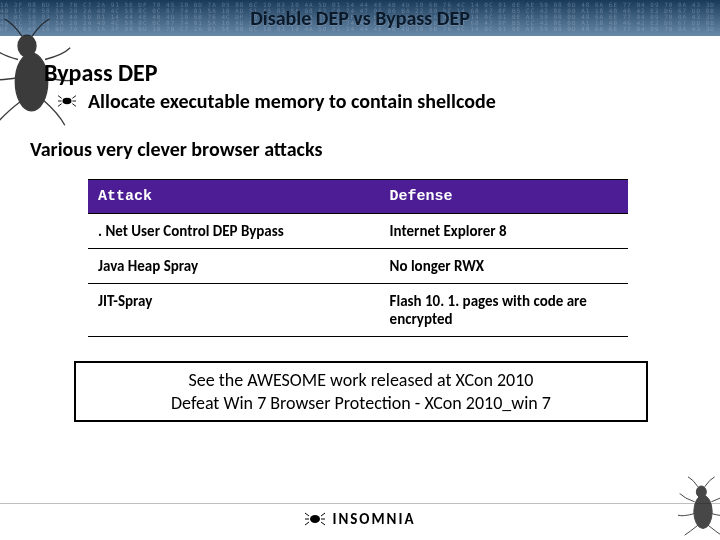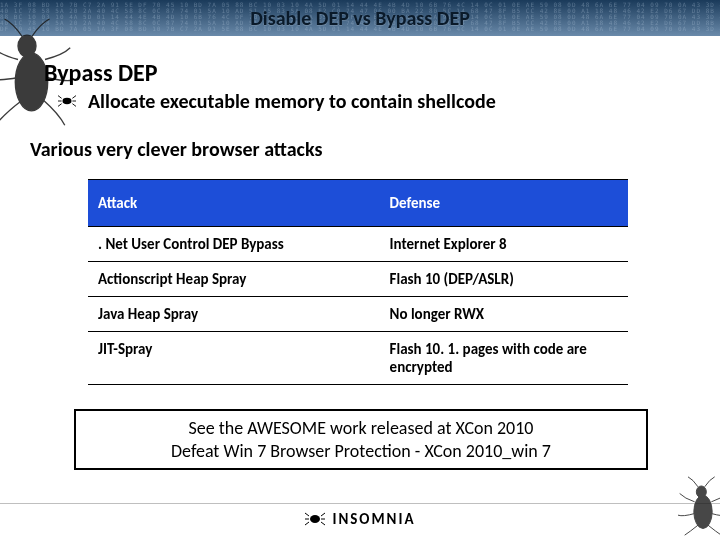--- a/index.html
+++ b/index.html
@@ -88,28 +88,29 @@
     margin-bottom: 18px;
     margin-left: -14px;
   }
   table {
     width: 540px;
     border-collapse: collapse;
     margin-left: 44px;
     margin-bottom: 24px;
   }
   thead th {
-    background: #1d4ed8;
+    background: #4c1d95;
     color: #fff;
     text-align: left;
     font-size: 15px;
     font-weight: bold;
-    padding: 14px 10px;
+    padding: 8px 10px;
     border-top: 1.5px solid #000;
     border-bottom: 1.5px solid #000;
+    font-family: Liberation Mono, monospace;
   }
   tbody td {
     font-size: 15px;
     font-weight: bold;
     padding: 8px 10px;
     border-bottom: 1.5px solid #000;
     vertical-align: top;
   }
   tbody td:first-child { width: 54%; }
   .callout {
@@ -184,24 +185,20 @@
         <th>Attack</th>
         <th>Defense</th>
       </tr>
     </thead>
     <tbody>
       <tr>
         <td>. Net User Control DEP Bypass</td>
         <td>Internet Explorer 8</td>
       </tr>
       <tr>
-        <td>Actionscript Heap Spray</td>
-        <td>Flash 10 (DEP/ASLR)</td>
-      </tr>
-      <tr>
         <td>Java Heap Spray</td>
         <td>No longer RWX</td>
       </tr>
       <tr>
         <td>JIT-Spray</td>
         <td>Flash 10. 1. pages with code are encrypted</td>
       </tr>
     </tbody>
   </table>
 

